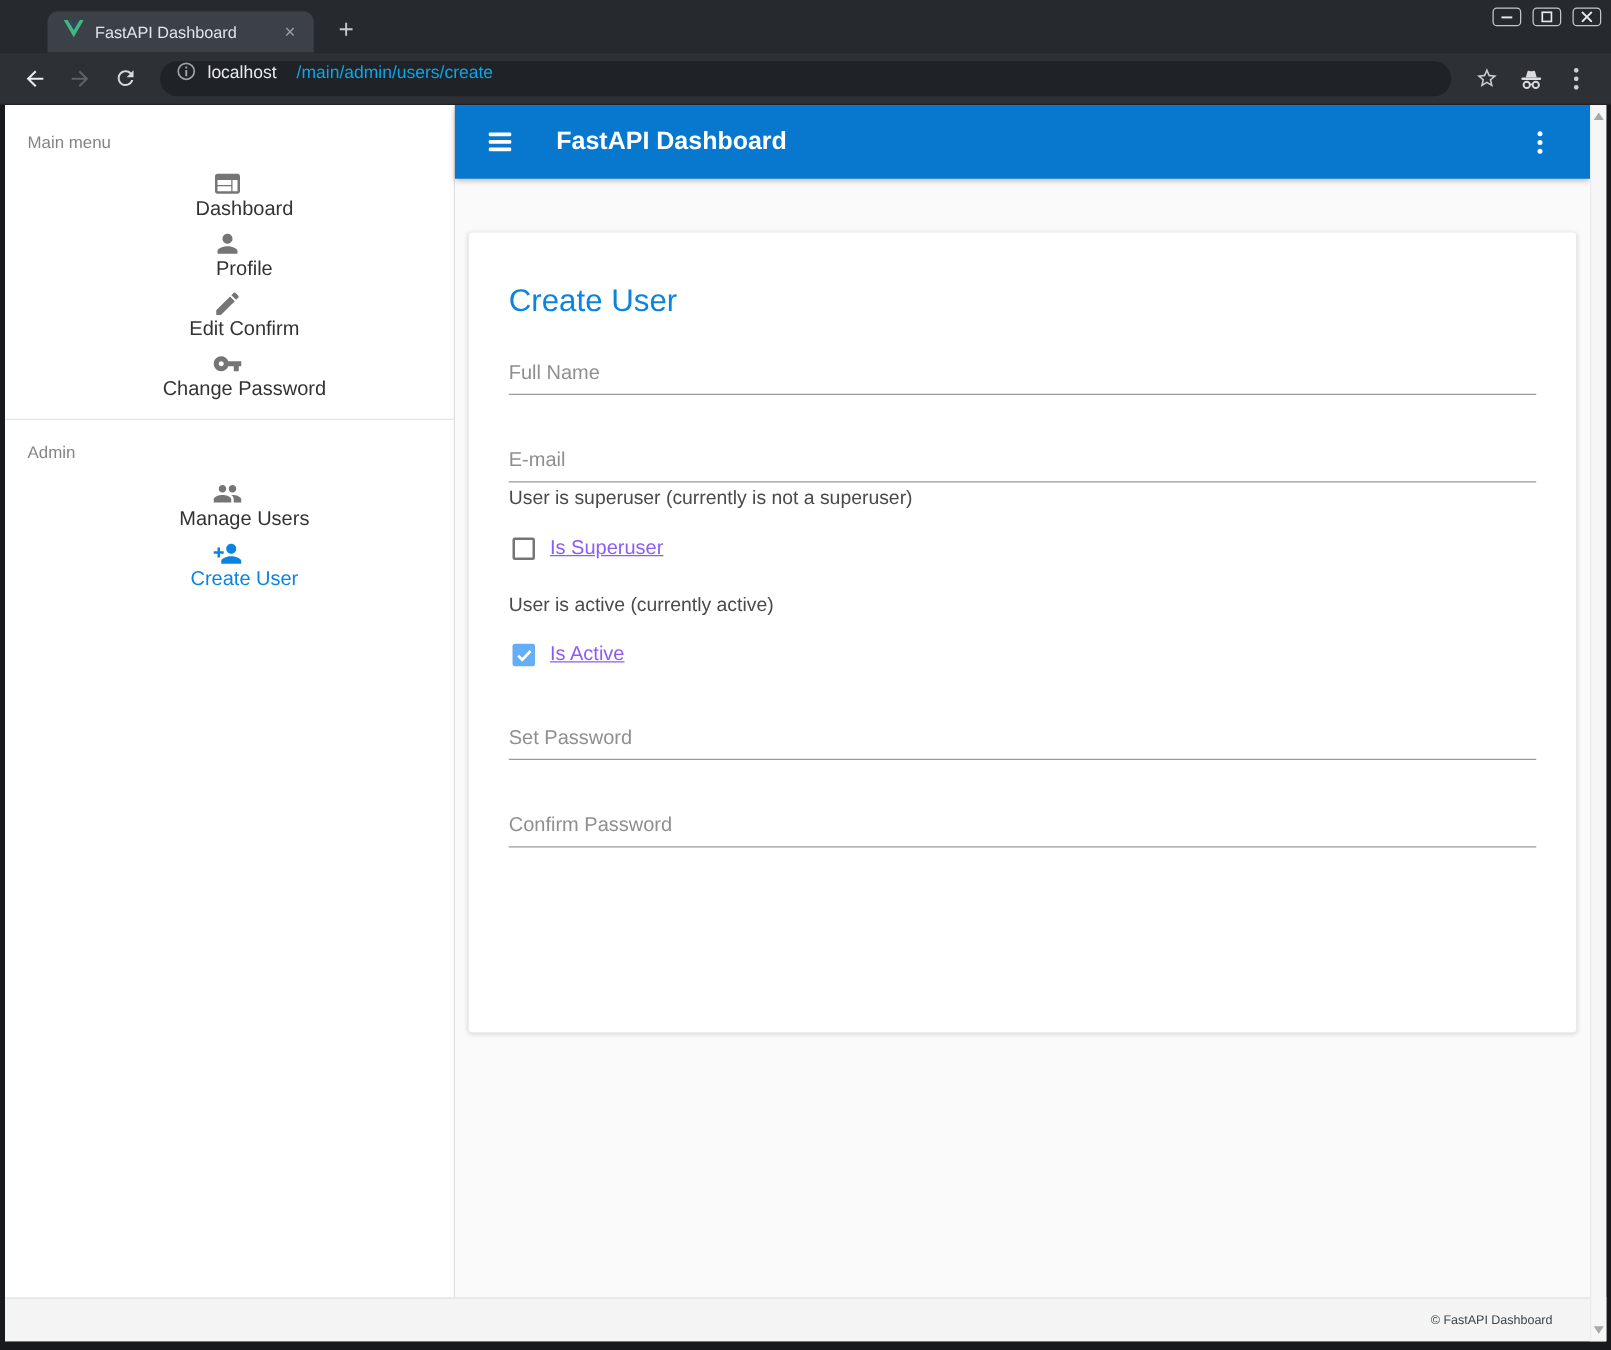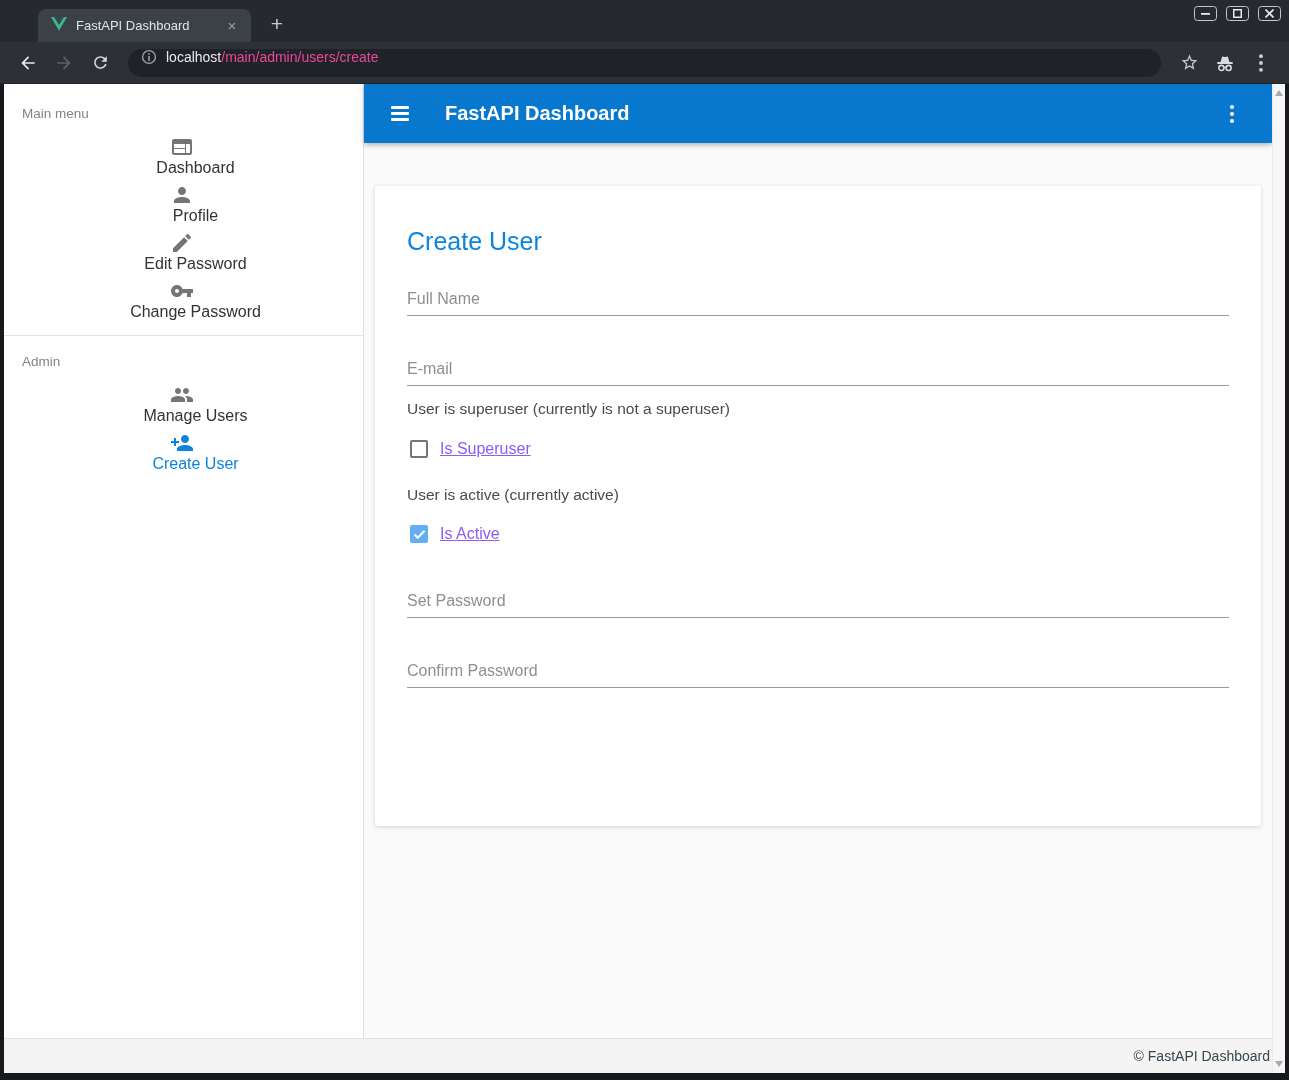--- a/index.html
+++ b/index.html
@@ -14,21 +14,21 @@
   .tab-close { color:#9aa0a6; font-size:15px; width:18px; height:18px; line-height:17px; text-align:center; border-radius:50%; cursor:pointer; }
   .newtab { color:#c4c8cc; font-size:21px; font-weight:300; margin:0 0 5px 13px; width:26px; height:26px; line-height:25px; text-align:center; border-radius:50%; }
   .wincontrols { position:absolute; top:6px; right:8px; display:flex; gap:9px; }
   .winbtn { width:23px; height:15px; border:1.5px solid #c3c7cb; border-radius:3.5px; display:flex; align-items:center; justify-content:center; }
   .winbtn svg { display:block; }
 
   .toolbar { height:42px; background:#2d3136; display:flex; align-items:center; padding:0 10px; border-bottom:1px solid #202328; }
   .navbtn { width:30px; height:30px; display:flex; align-items:center; justify-content:center; border-radius:50%; margin:0 3px; }
   .urlbar { flex:1; height:28px; background:#1f2327; border-radius:14px; margin:0 10px; display:flex; align-items:flex-start; padding:0 13px; }
   .url-host { color:#e8eaed; font-size:14px; margin-left:9px; }
-  .url-path { color:#ec4899; font-size:14px; }
+  .url-path { color:#0ea5e9; font-size:14px;padding-left:16px; }
   .tool-icon { width:30px; height:30px; display:flex; align-items:center; justify-content:center; margin:0 3px; }
 
   
   .viewport { position:relative; margin:0 4px; height:989px; background:#fafafa; display:flex; flex-direction:column; }
   .body-row { flex:1; display:flex; min-height:0; padding-right:13px; }
 
   
   .sidebar { width:360px; background:#ffffff; border-right:1px solid #e0e0e0; display:flex; flex-direction:column; font-size:16px; }
   .subheader { color:#848484; font-size:13.5px; margin:22px 0 14px 18px; }
   .subheader.admin { margin-top:18px; }
@@ -53,35 +53,35 @@
   .content { flex:1; overflow:hidden; }
   .card { width:886px; min-height:640px; margin:43px auto 0; background:#fff; border-radius:3px;
           box-shadow:0 1px 4px rgba(0,0,0,0.16); padding:24px 32px 38px; }
   .card h1 { margin-top:16px; font-size:25px; line-height:30px; font-weight:500; color:#0b84e0; }
   .field { margin-top:42px; }
   .field.first { margin-top:32px; }
   .field.pw { margin-top:47px; }
   .field input { width:100%; border:none; border-bottom:1px solid #9a9a9a; background:transparent;
                  font-family:"Liberation Sans",sans-serif; font-size:16px; color:#333; padding:2px 0 7px; outline:none; }
   .field input::placeholder { color:#8f8f8f; opacity:1; }
-  .hint { margin-top:14px; font-size:15.5px; color:#4a4a4a; }
+  .hint { margin-top:4px; font-size:15.5px; color:#4a4a4a; }
   .hint.second { margin-top:28px; }
   .cbrow { margin-top:22px; display:flex; align-items:center; cursor:pointer; }
   .cbrow.second { margin-top:21px; }
   .cbox { width:18px; height:18px; border:2px solid #757575; border-radius:2px; margin:0 12px 0 3px; flex:none; }
   .cbox.checked { border:none; background:#64aef5; display:flex; align-items:center; justify-content:center; }
   .cblabel { font-size:16px; color:#8b5cf6;text-decoration:underline; }
   .btnrow { margin-top:25px; display:flex; }
   .btn { min-width:89px; height:36px; padding:0 16px; margin-right:15px; background:#f5f5f5; border:none; border-radius:2px;
          box-shadow:0 2px 3px rgba(0,0,0,0.2), 0 1px 1px rgba(0,0,0,0.12);
          font-family:"Liberation Sans",sans-serif; font-size:13.5px; font-weight:bold; letter-spacing:0.4px; color:#3d3d3d; cursor:pointer; }
 
   
   .footer { height:35px; background:#f4f4f4; border-top:1px solid #e1e1e1; display:flex; align-items:center;
-            justify-content:flex-end; padding-right:15px; font-size:14px; color:#37474f; }
+            justify-content:flex-end; padding-right:43px; font-size:10px; color:#37474f; }
 
   
   .scrollbar { position:absolute; top:0; right:0; width:13px; height:100%; background:#f6f6f6; border-left:1px solid #ececec; z-index:5; }
   .sb-arrow { position:absolute; left:2px; width:0; height:0; border-left:4.5px solid transparent; border-right:4.5px solid transparent; }
   .sb-arrow.up { top:6px; border-bottom:6px solid #a9a9a9; }
   .sb-arrow.down { bottom:6px; border-top:6px solid #a9a9a9; }
 </style>
 </head>
 <body>
 
@@ -191,21 +191,21 @@
           </span>
           <span>Profile</span>
         </div>
 
         <div class="side-item">
           <span class="mi">
             <svg width="24" height="24" viewBox="0 0 24 24">
                 <path d="M3 17.25V21h3.75L17.81 9.94l-3.75-3.75L3 17.25zM20.71 7.04c.39-.39.39-1.02 0-1.41l-2.34-2.34c-.39-.39-1.02-.39-1.41 0l-1.83 1.83 3.75 3.75 1.83-1.83z" fill="#757575"></path>
               </svg>
           </span>
-          <span>Edit Password</span>
+          <span>Edit Confirm</span>
         </div>
 
         <div class="side-item">
           <span class="mi">
             <svg width="24" height="24" viewBox="0 0 24 24">
                 <path d="M12.65 10C11.83 7.67 9.61 6 7 6c-3.31 0-6 2.69-6 6s2.69 6 6 6c2.61 0 4.83-1.67 5.65-4H17v4h4v-4h2v-4H12.65zM7 14c-1.1 0-2-.9-2-2s.9-2 2-2 2 .9 2 2-.9 2-2 2z" fill="#757575"></path>
               </svg>
           </span>
           <span>Change Password</span>
         </div>

